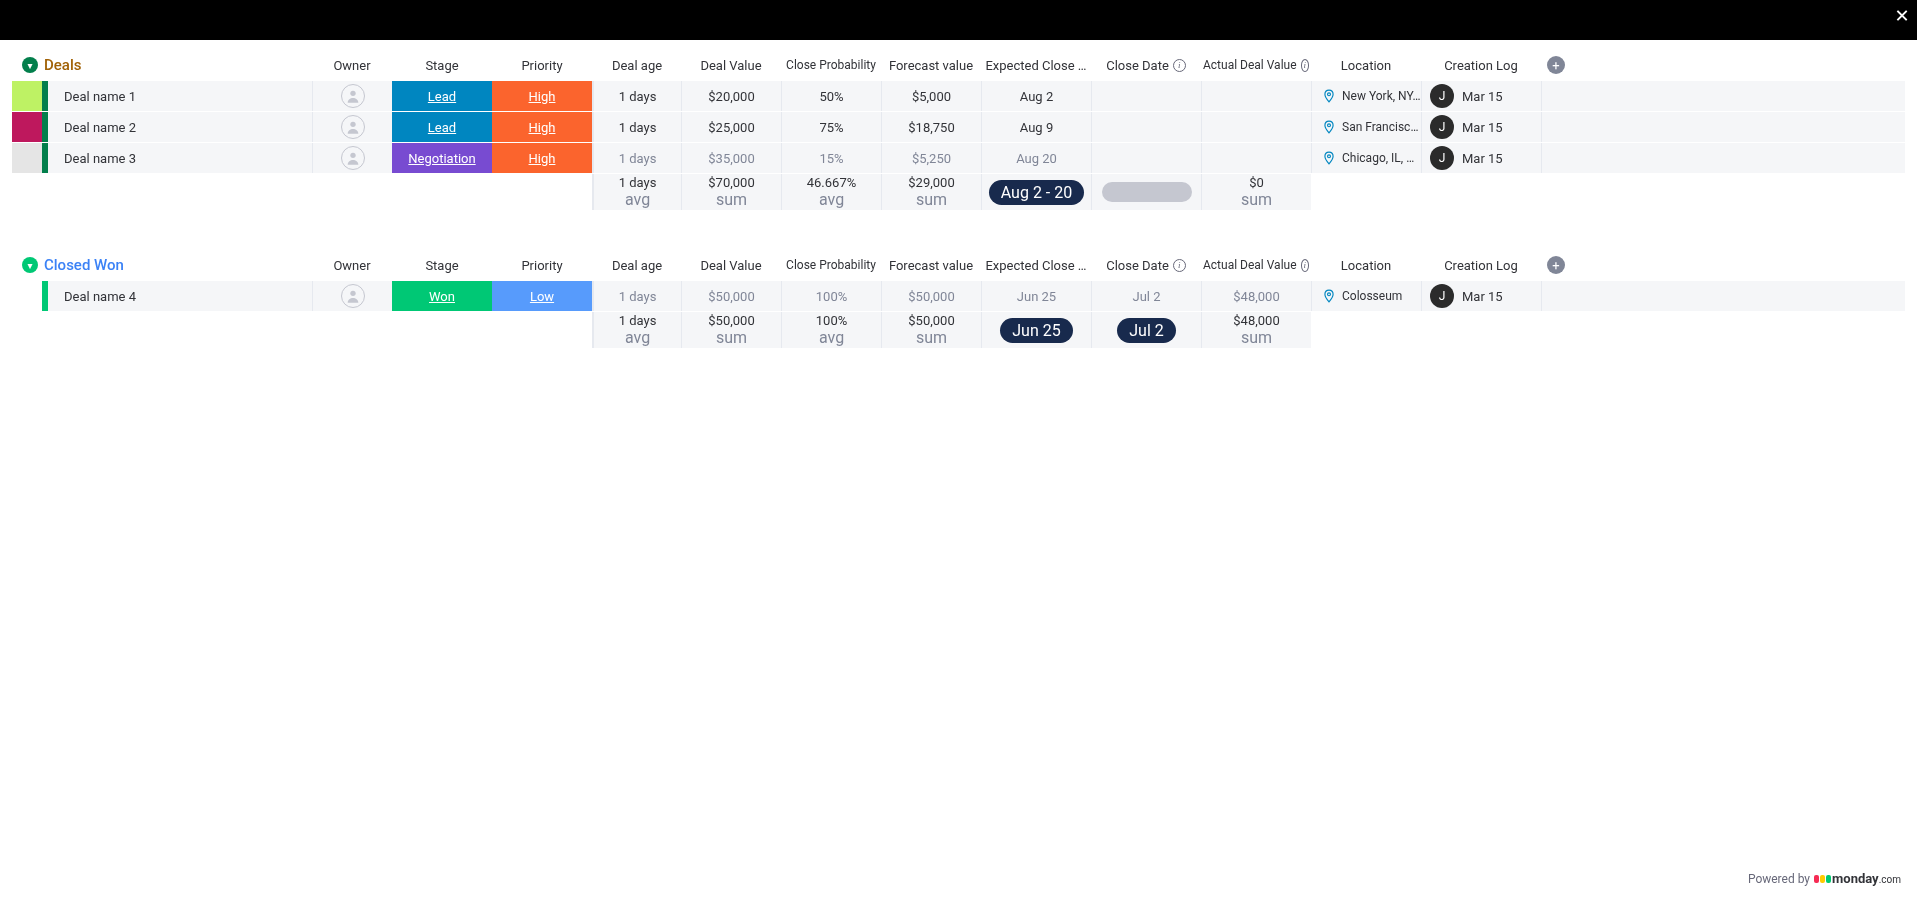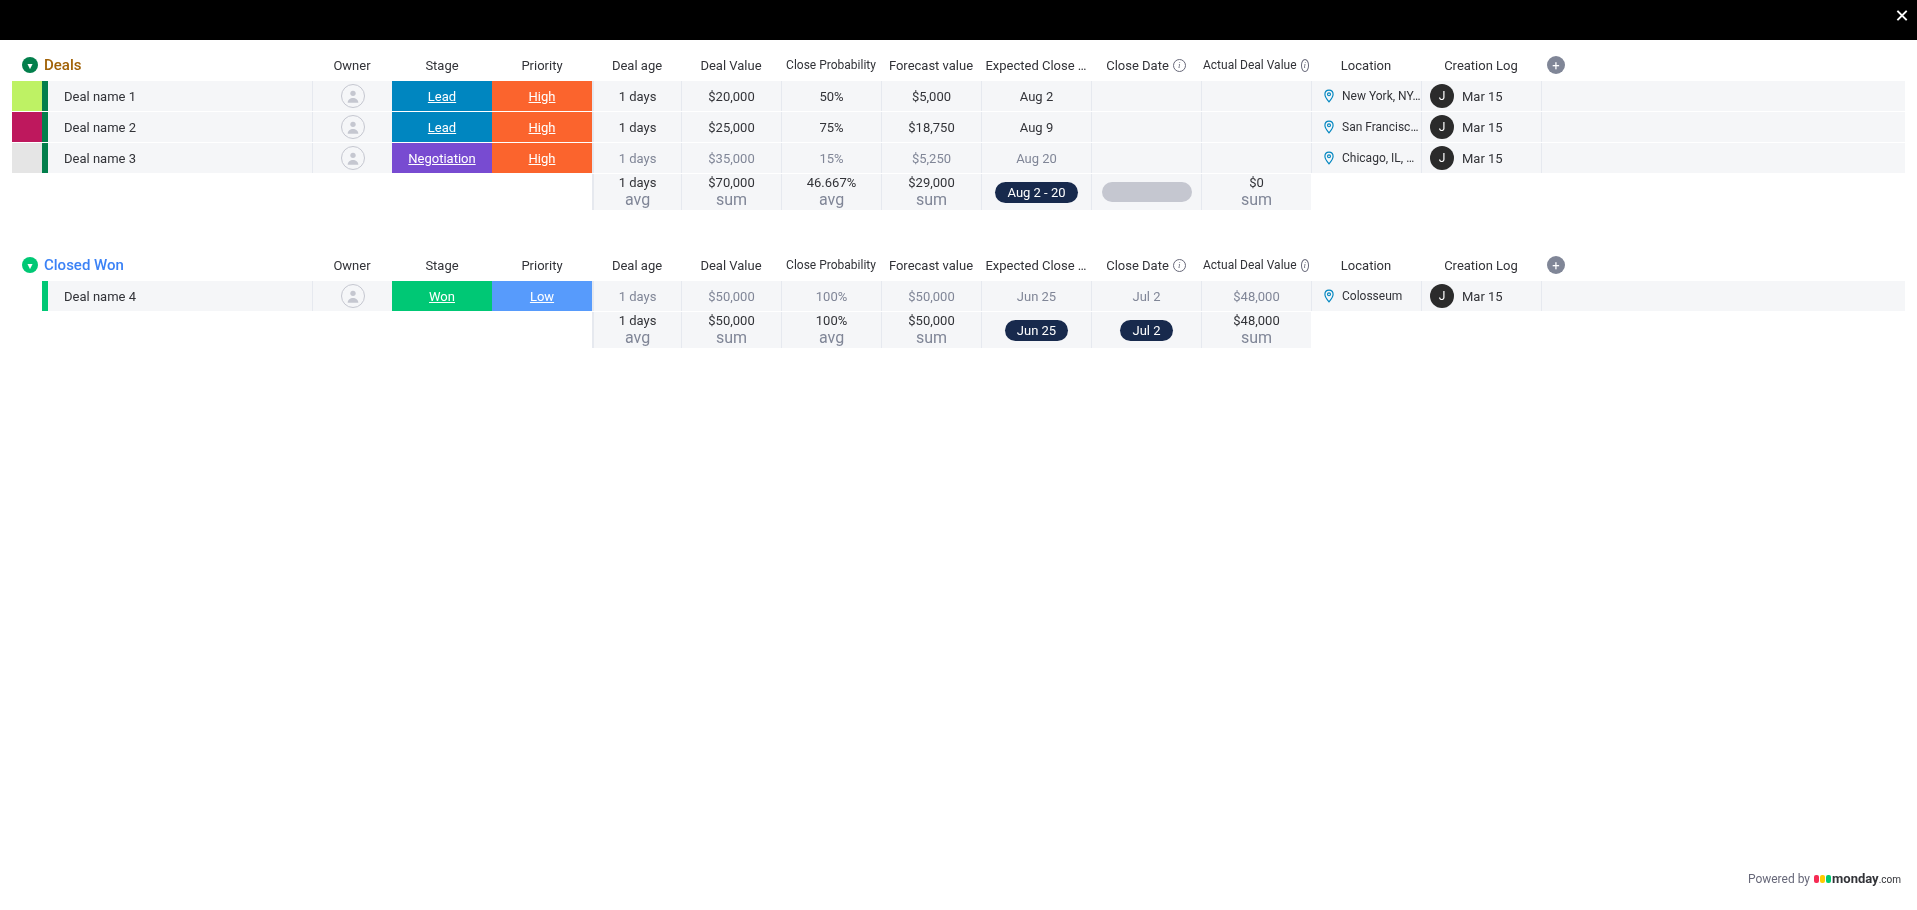--- a/index.html
+++ b/index.html
@@ -174,21 +174,21 @@
     align-items: center;
     justify-content: center;
     font-size: 13px;
   }
   .sum-sub { font-size: 16px; color: #808697; }
   .sum-pill {
     background: #182a4d;
     color: #fff;
     border-radius: 14px;
     padding: 3px 12px;
-    font-size: 13px;
+    font-size: 16px;
   }
   .sum-pill-grey {
     background: #c5c7d0;
     border-radius: 14px;
     width: 90px;
     height: 20px;
   }
   .blank { background: transparent; border-left: none; }
 
   .add-col {

